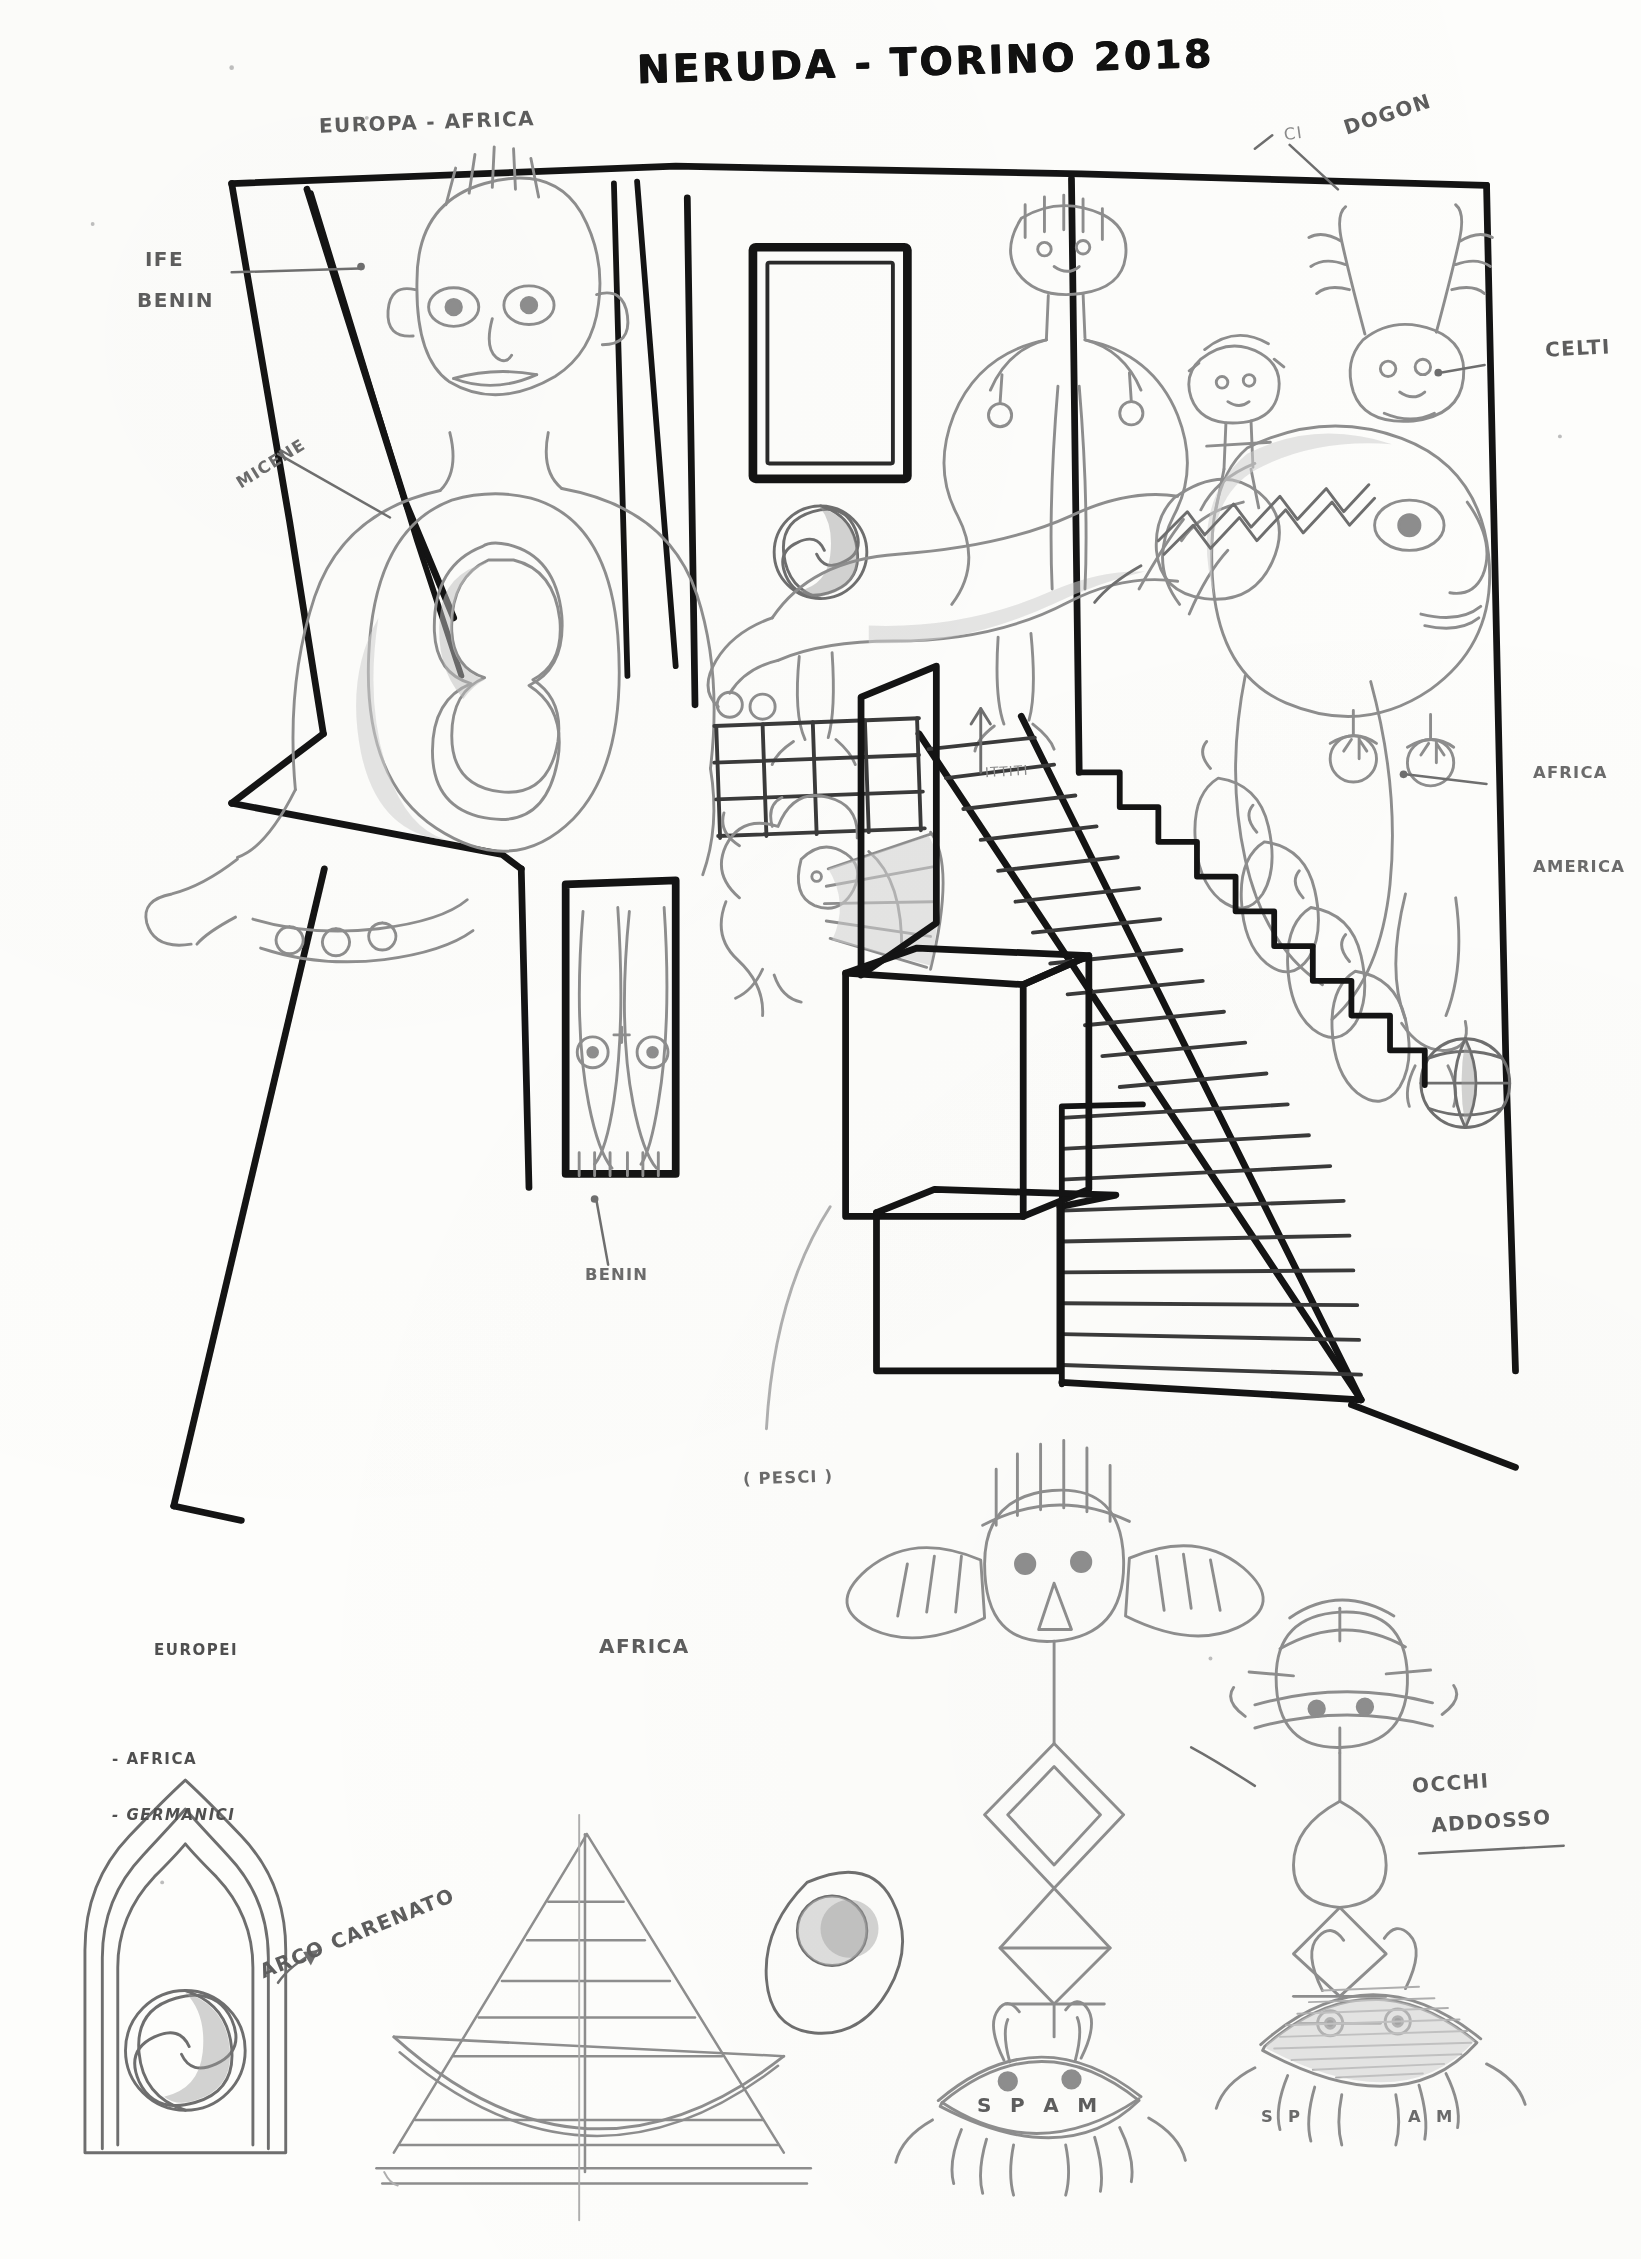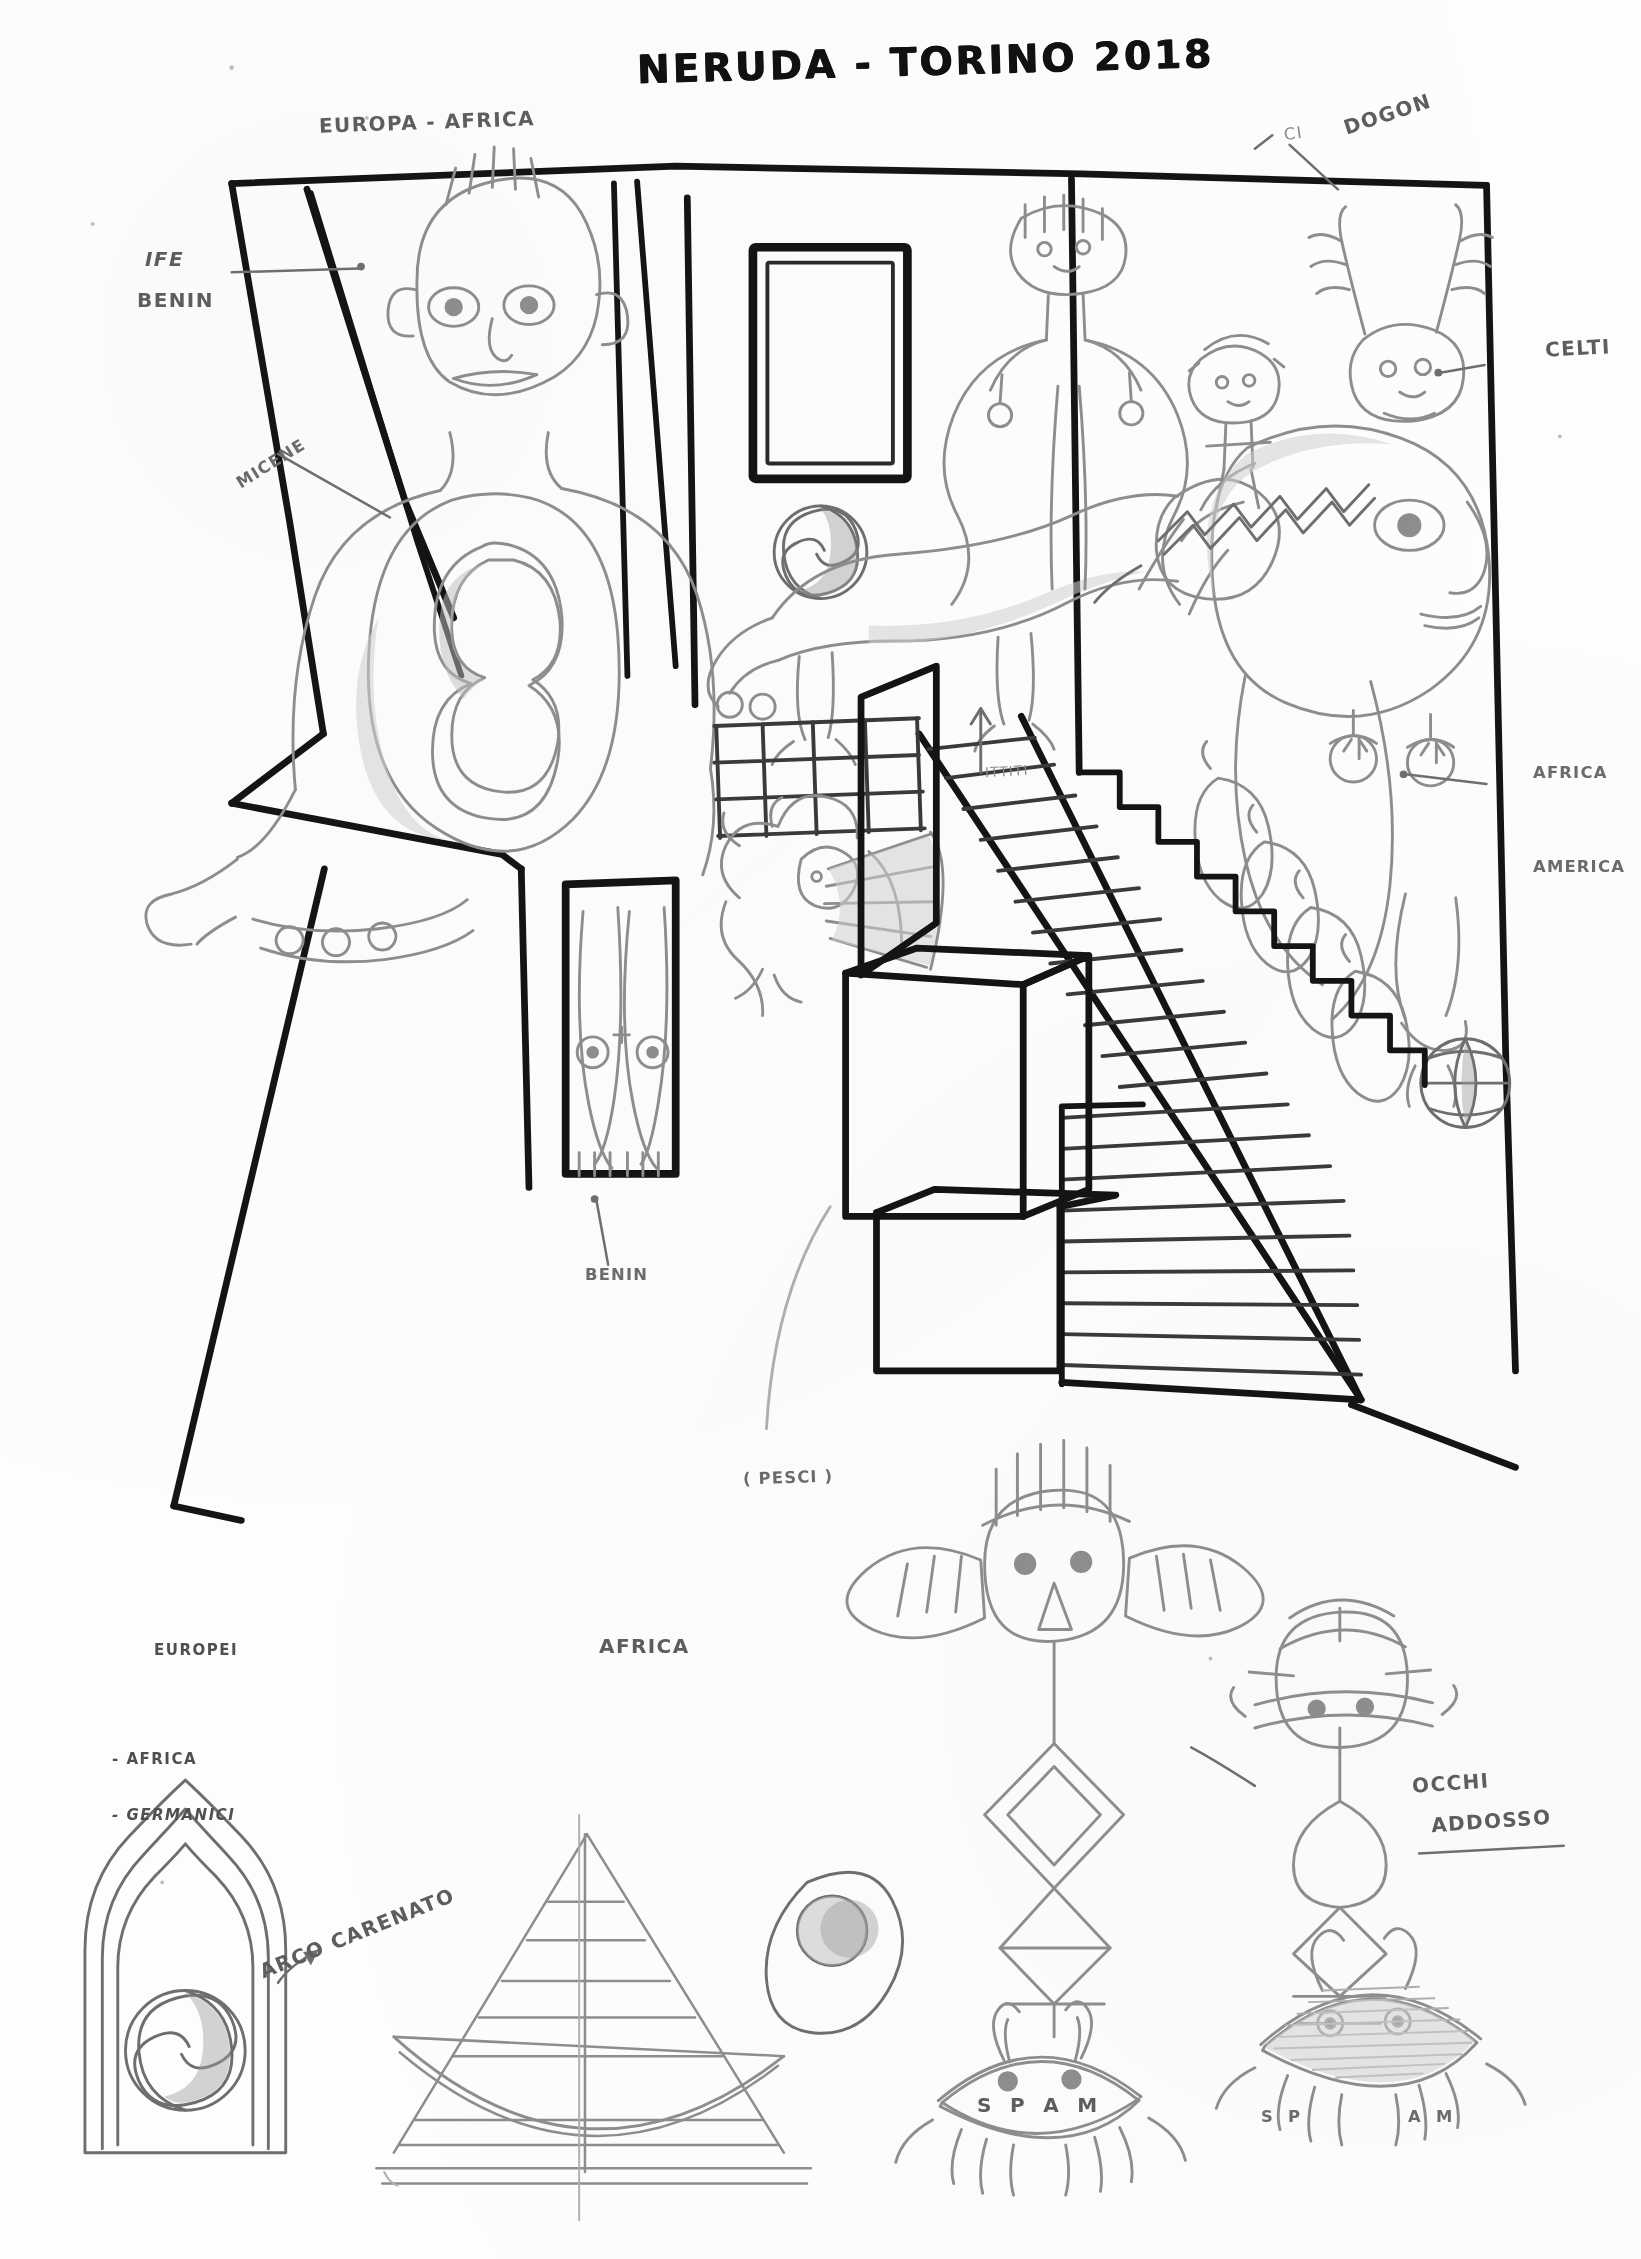--- a/index.html
+++ b/index.html
@@ -575,21 +575,21 @@
   <g class="pencil-dk" stroke-width="2.4">
     <path d="M1470 1920 L1620 1912"></path>
   </g>
 
 </svg>
 
 <div class="hand title" style="left:637px;top:39px;">NERUDA - TORINO  2018</div>
 
 <div class="hand lbl" style="left:319px;top:110px;transform:rotate(-2deg);">EUROPA - AFRICA</div>
 
-<div class="hand lbl" style="left:145px;top:247px;font-style:italic;">IFE</div>
+<div class="hand lbl" style="left:145px;top:247px;">IFE</div>
 <div class="hand lbl" style="left:137px;top:282px;margin-top:6px;">BENIN</div>
 
 <div class="hand lbl-sm" style="left:232px;top:454px;transform:rotate(-32deg);">MICENE</div>
 
 <div class="hand lbl-sm faint" style="left:1284px;top:124px;transform:rotate(-8deg);">CI</div>
 <div class="hand lbl" style="left:1342px;top:102px;transform:rotate(-18deg);">DOGON</div>
 
 <div class="hand lbl" style="left:1545px;top:336px;transform:rotate(-3deg);">CELTI</div>
 
 <div class="hand lbl-sm" style="left:1533px;top:763px;">AFRICA</div>

